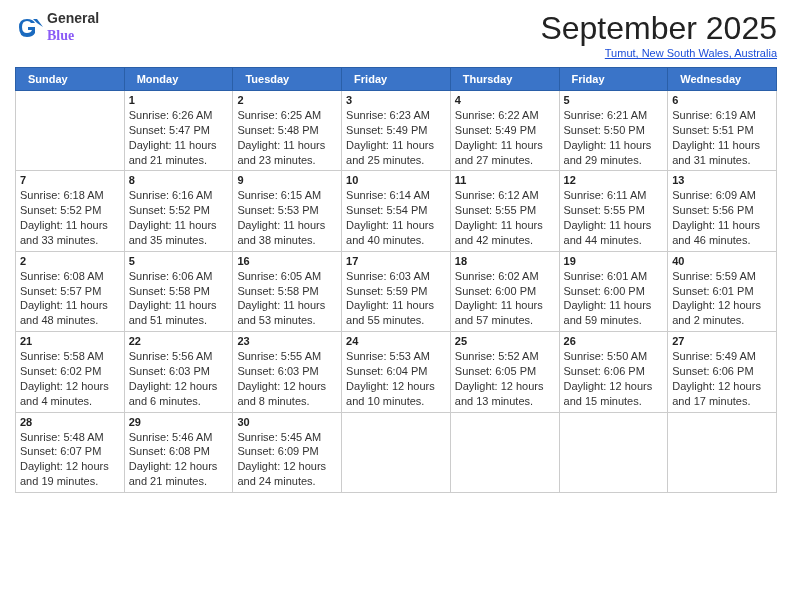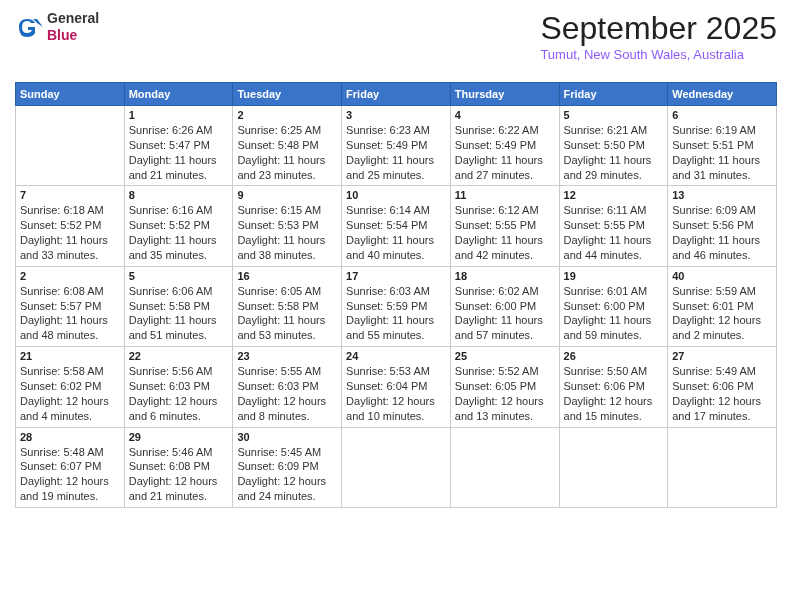--- a/index.html
+++ b/index.html
@@ -13,58 +13,60 @@
     .page {
       width: 792px;
       height: 612px;
       background: #fff;
       padding: 10px 15px;
     }
     .header {
       display: flex;
       justify-content: space-between;
       align-items: flex-start;
-      margin-bottom: 20px;
+      margin-bottom: 8px;
     }
     .logo {
       display: flex;
       align-items: center;
       gap: 4px;
     }
     .logo-text {
       font-size: 14px;
       font-weight: bold;
       line-height: 1.2;
     }
     .logo-general { color: #333; }
-    .logo-blue { color: #be185d; }
+    .logo-blue { color: #8b5cf6; font-family: Liberation Serif, serif; }
     .logo-icon {
       width: 28px;
       height: 28px;
     }
     .title-block {
+      text-align: right;
     }
     .month-title {
       font-size: 32px;
       font-weight: normal;
       color: #222;
     }
     .location {
-      font-size: 13px;
-      color: #8b5cf6;
+      font-size: 11px;
+      color: #1d4ed8;
+      text-decoration: underline;
     }
     .calendar {
       width: 100%;
       border-collapse: collapse;
       font-size: 10px;
     }
     .calendar th {
       background: #3a74c8;
       color: #fff;
-      padding: 5px 4px;
+      padding: 5px 12px;
       text-align: left;
       font-size: 11px;
       font-weight: bold;
       border: 1px solid #2a5fa8;
     }
     .calendar td {
       border: 1px solid #ccc;
       vertical-align: top;
       padding: 3px 4px;
       width: calc(100% / 7);

